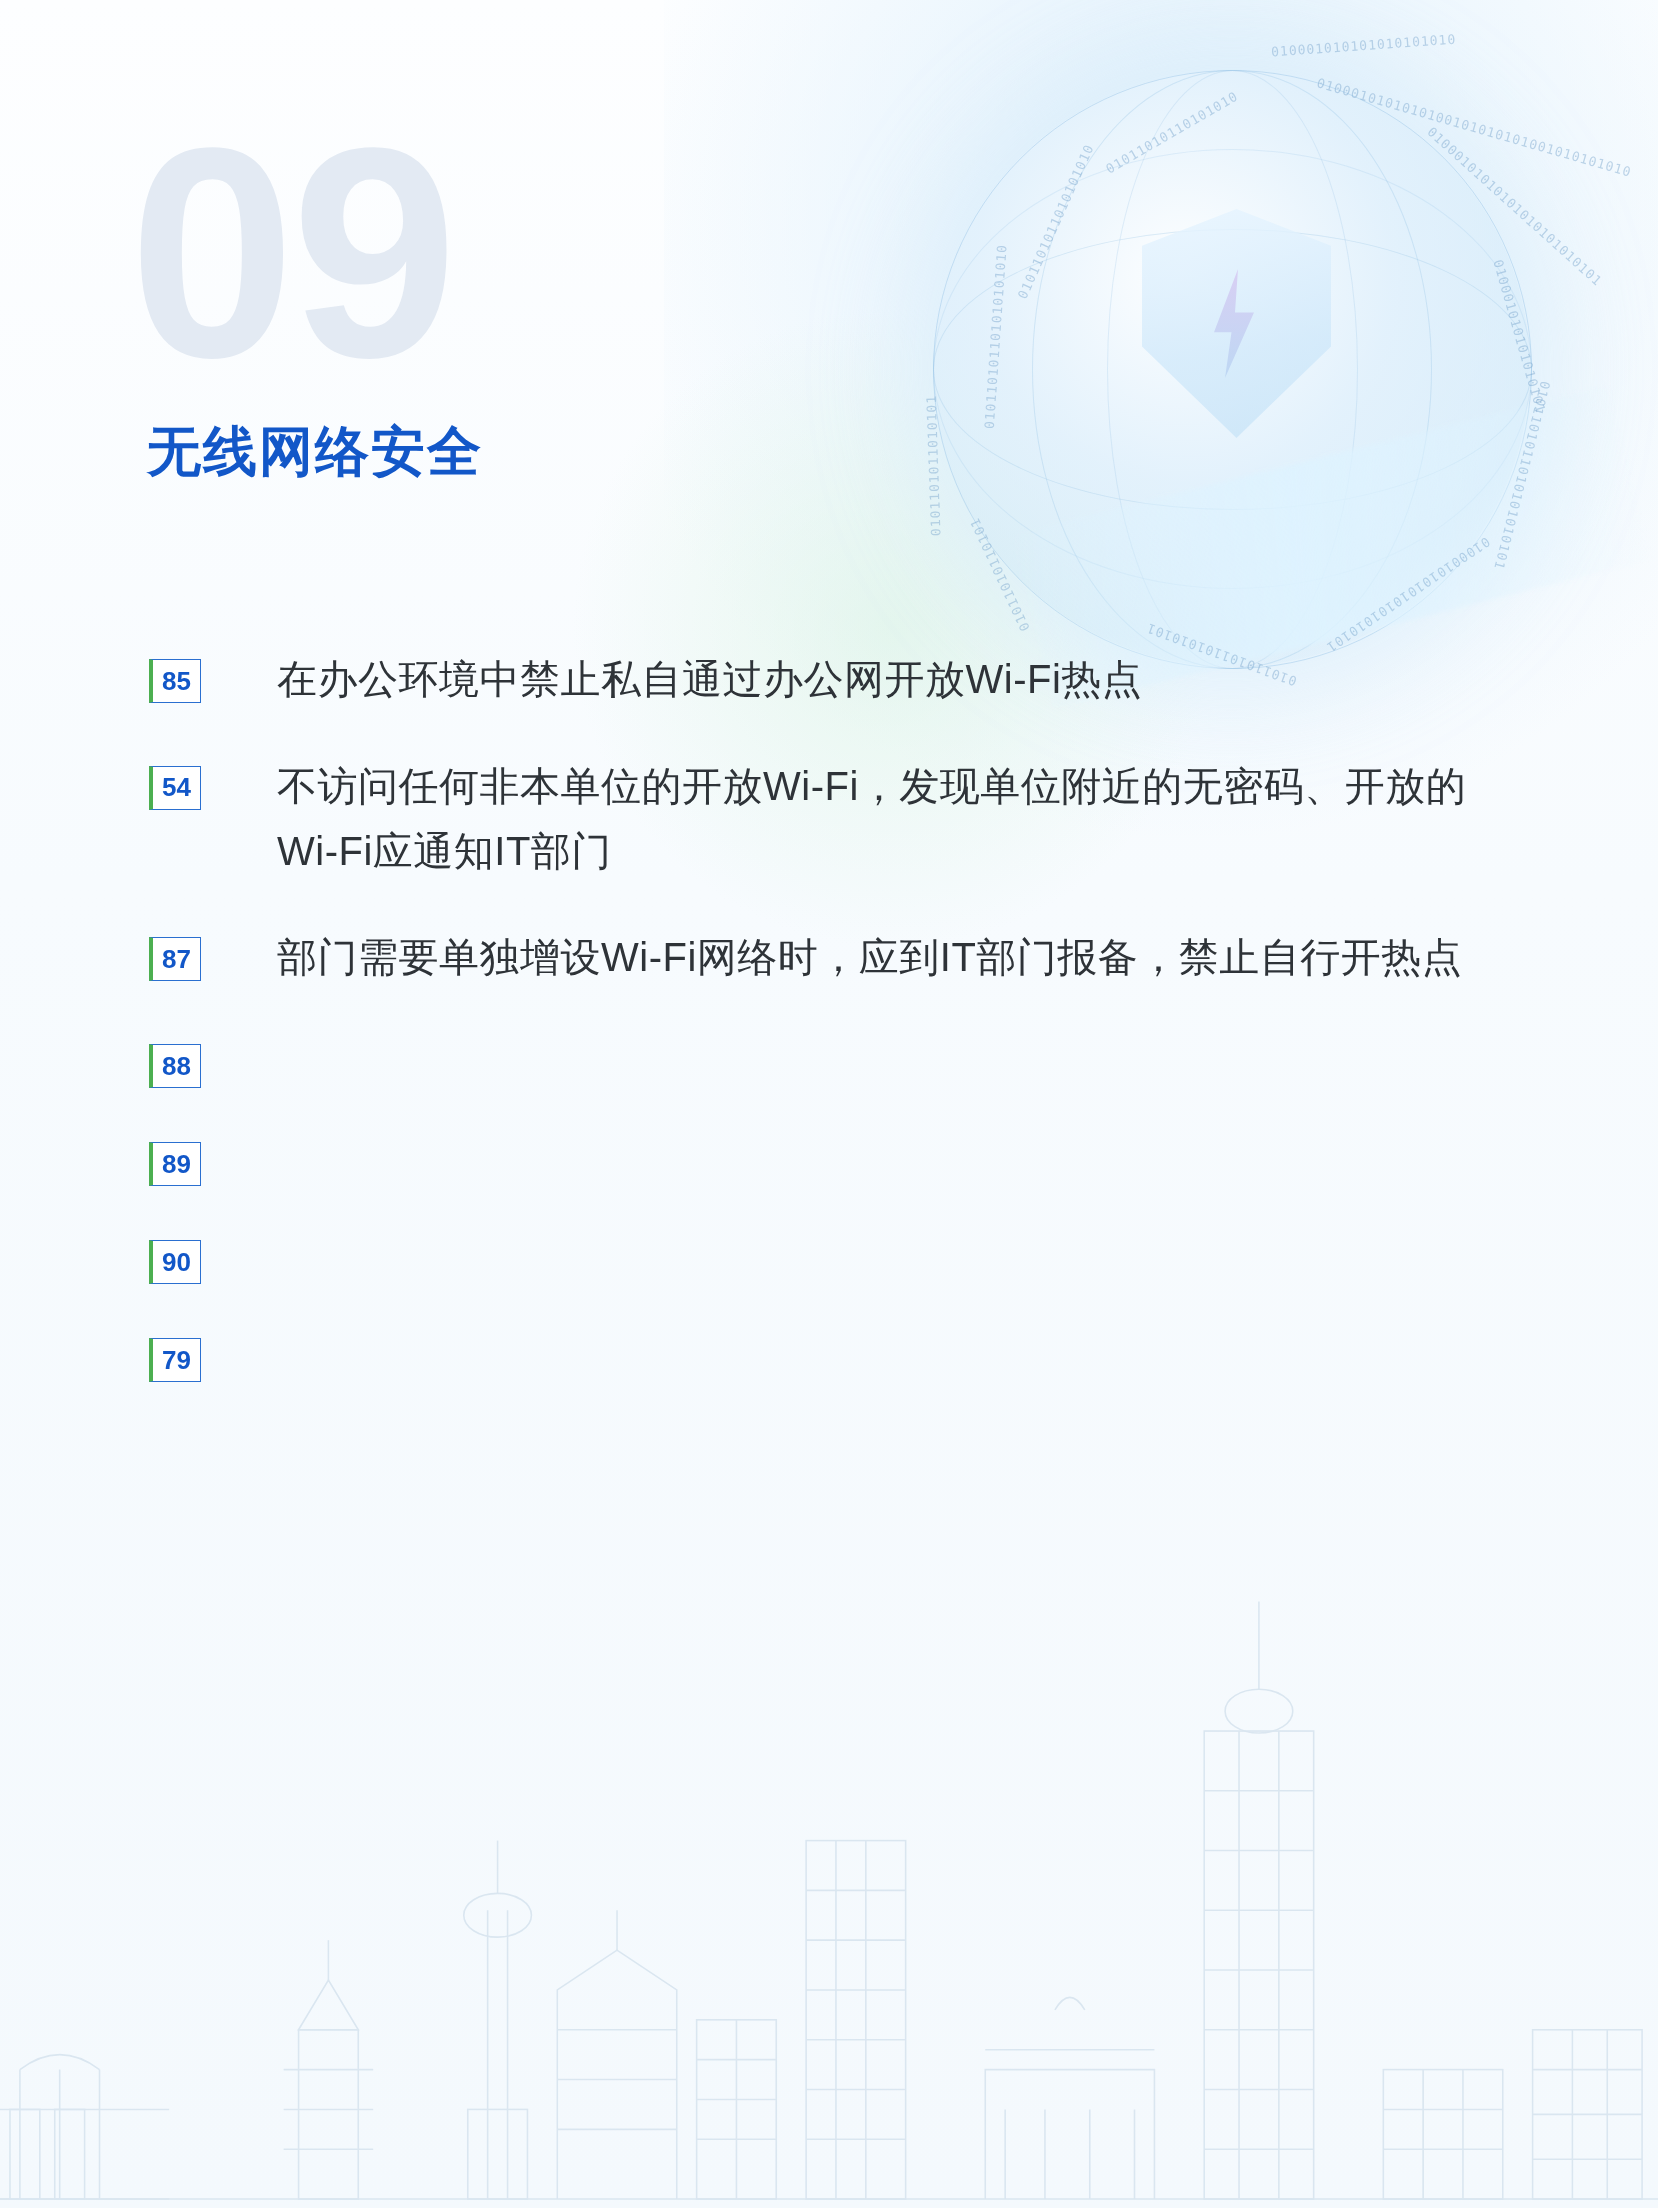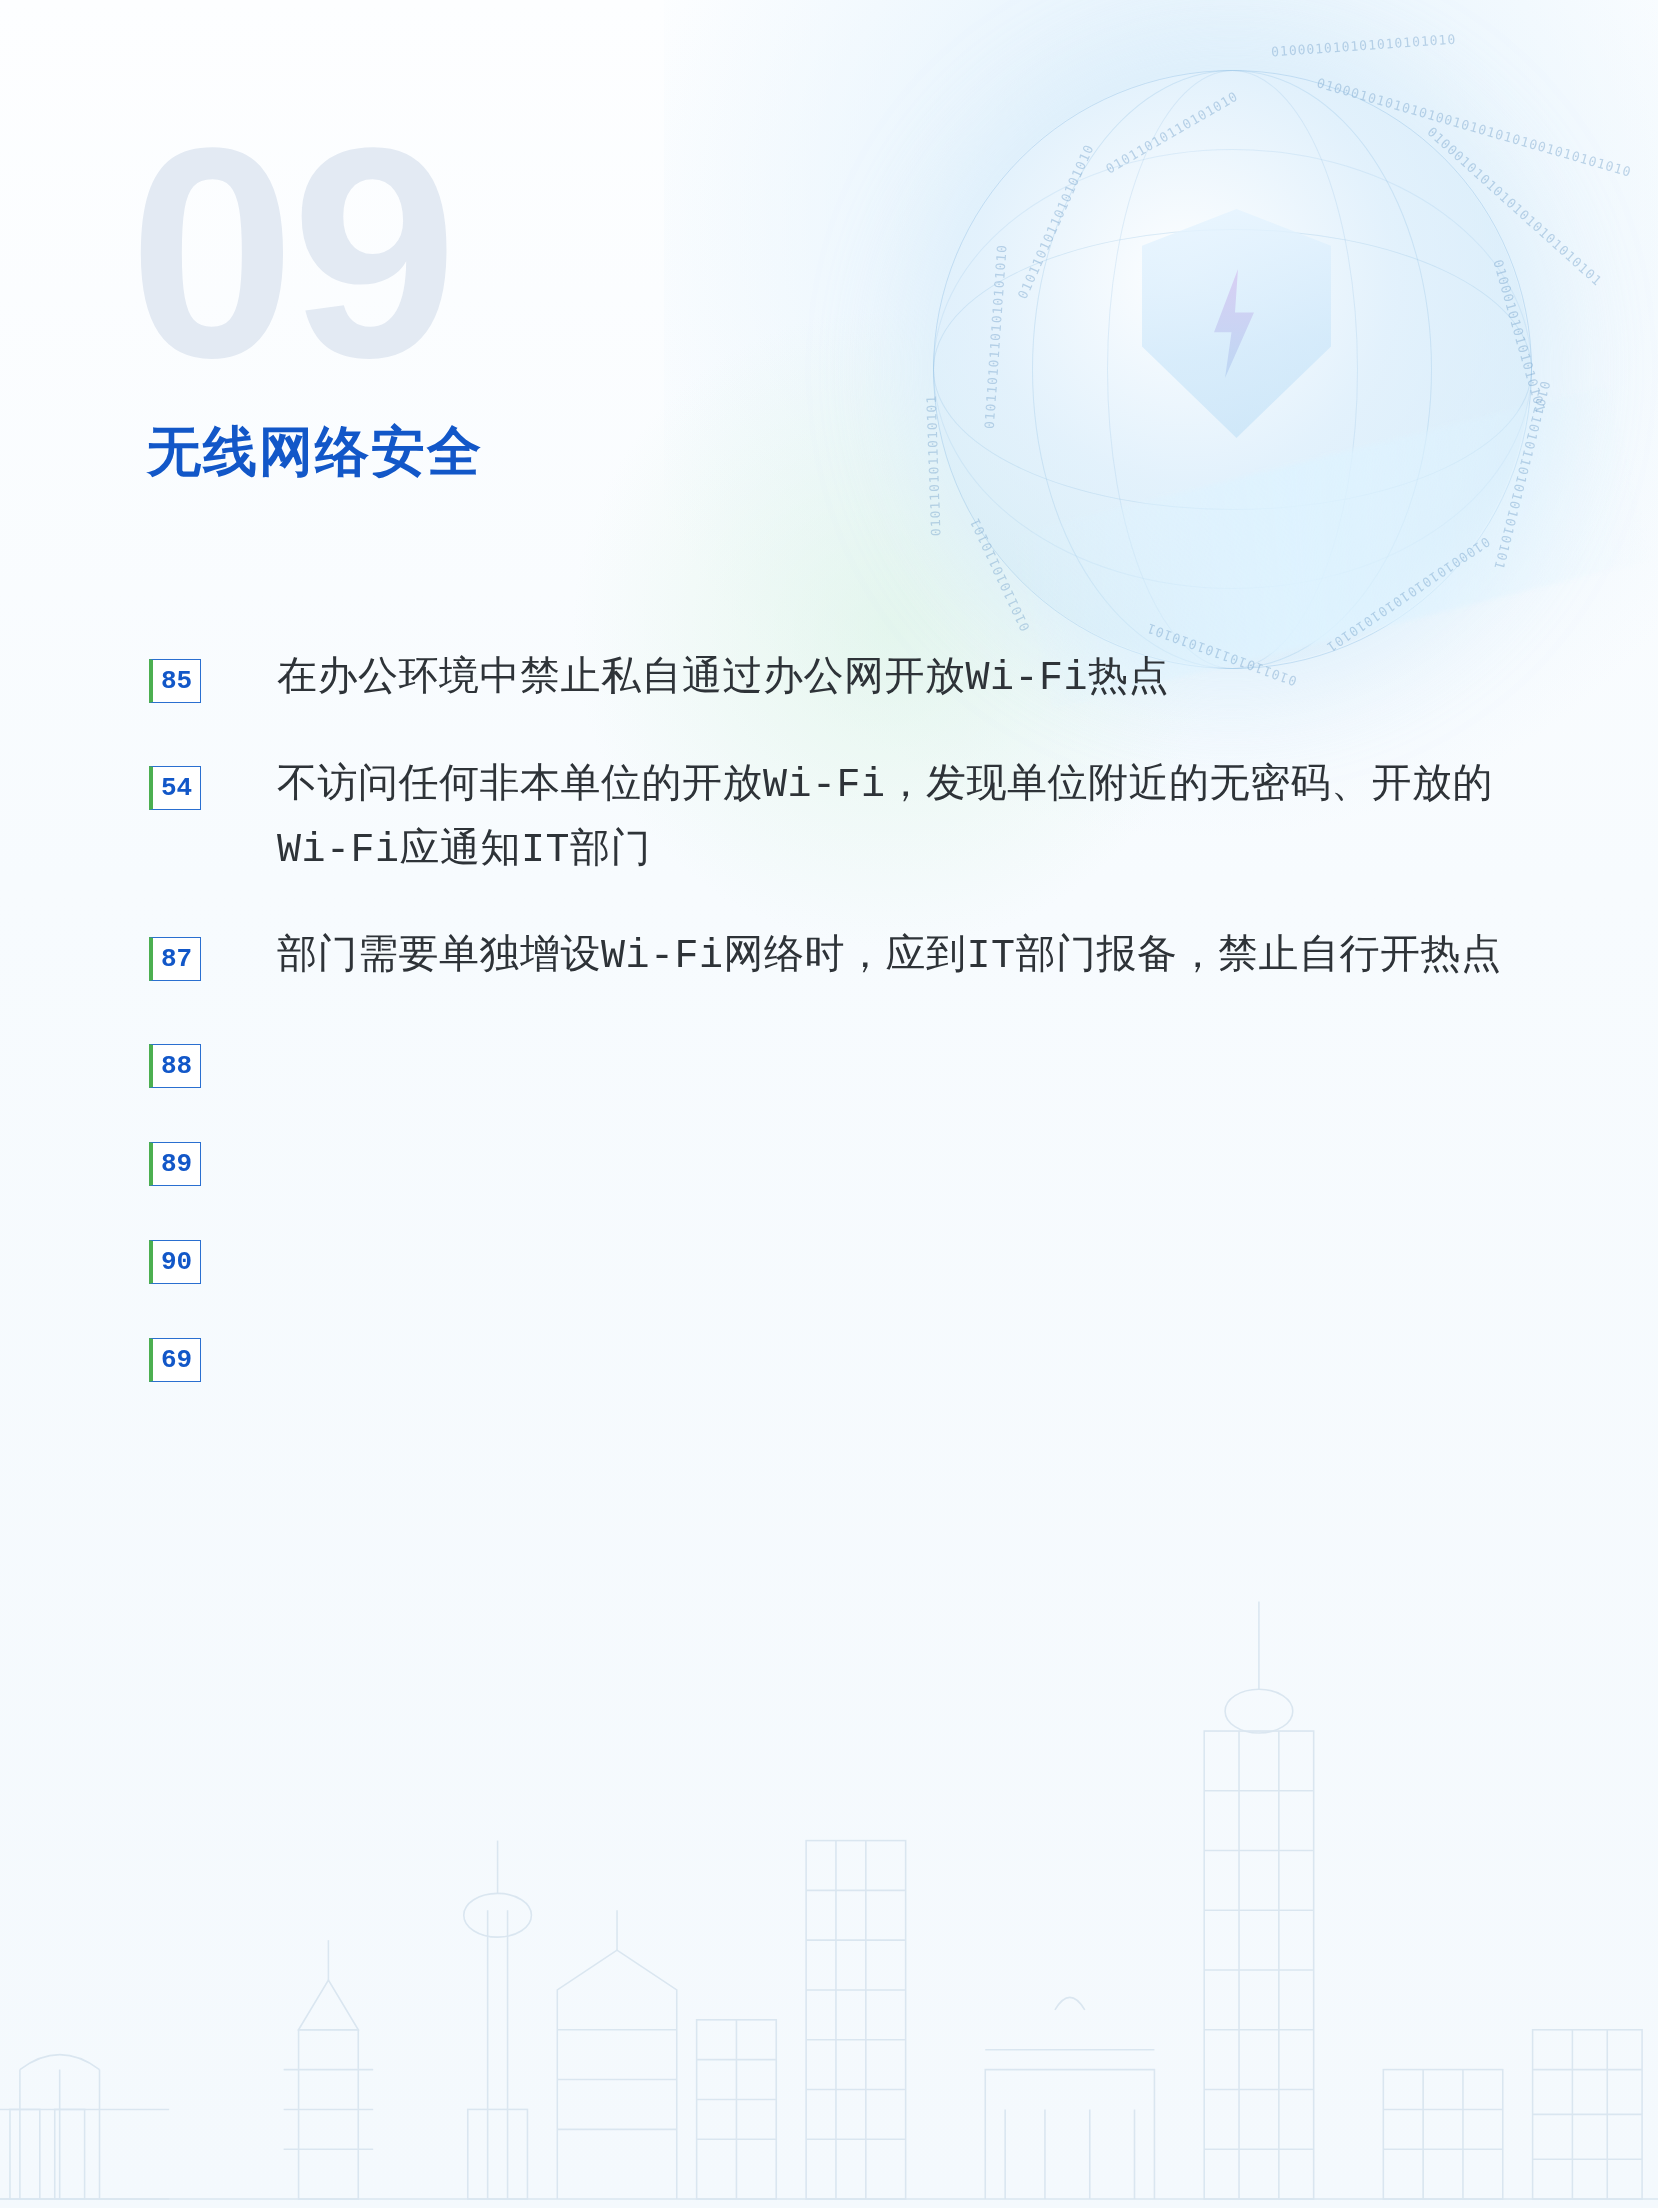--- a/index.html
+++ b/index.html
@@ -124,21 +124,20 @@
     white-space: nowrap;
     user-select: none;
   }
 
   
   .list {
     position: absolute;
     left: 149px;
     top: 647px;
     width: 1373px;
-    font-family: Liberation Mono, monospace;
   }
   .item {
     display: flex;
     align-items: flex-start;
     margin-bottom: 42px;
   }
   .num-badge {
     flex: 0 0 auto;
     width: 52px;
     height: 44px;
@@ -227,21 +226,21 @@
     <div class="item">
       <div class="num-badge">88</div>
     </div>
     <div class="item">
       <div class="num-badge">89</div>
     </div>
     <div class="item">
       <div class="num-badge">90</div>
     </div>
     <div class="item">
-      <div class="num-badge">69</div>
+      <div class="num-badge">79</div>
     </div>
   </div>
 
   <svg class="skyline" viewBox="0 0 1667 700" preserveAspectRatio="none">
     <g fill="none" stroke="#c5d7e6" stroke-width="1.6">
 
       <path d="M20 560 L20 690 M60 560 L60 690 M100 560 L100 690 M0 600 L170 600 M0 690 L170 690"></path>
       <path d="M20 560 q40 -30 80 0"></path>
       <rect x="10" y="600" width="30" height="90"></rect>
       <rect x="55" y="600" width="30" height="90"></rect>

